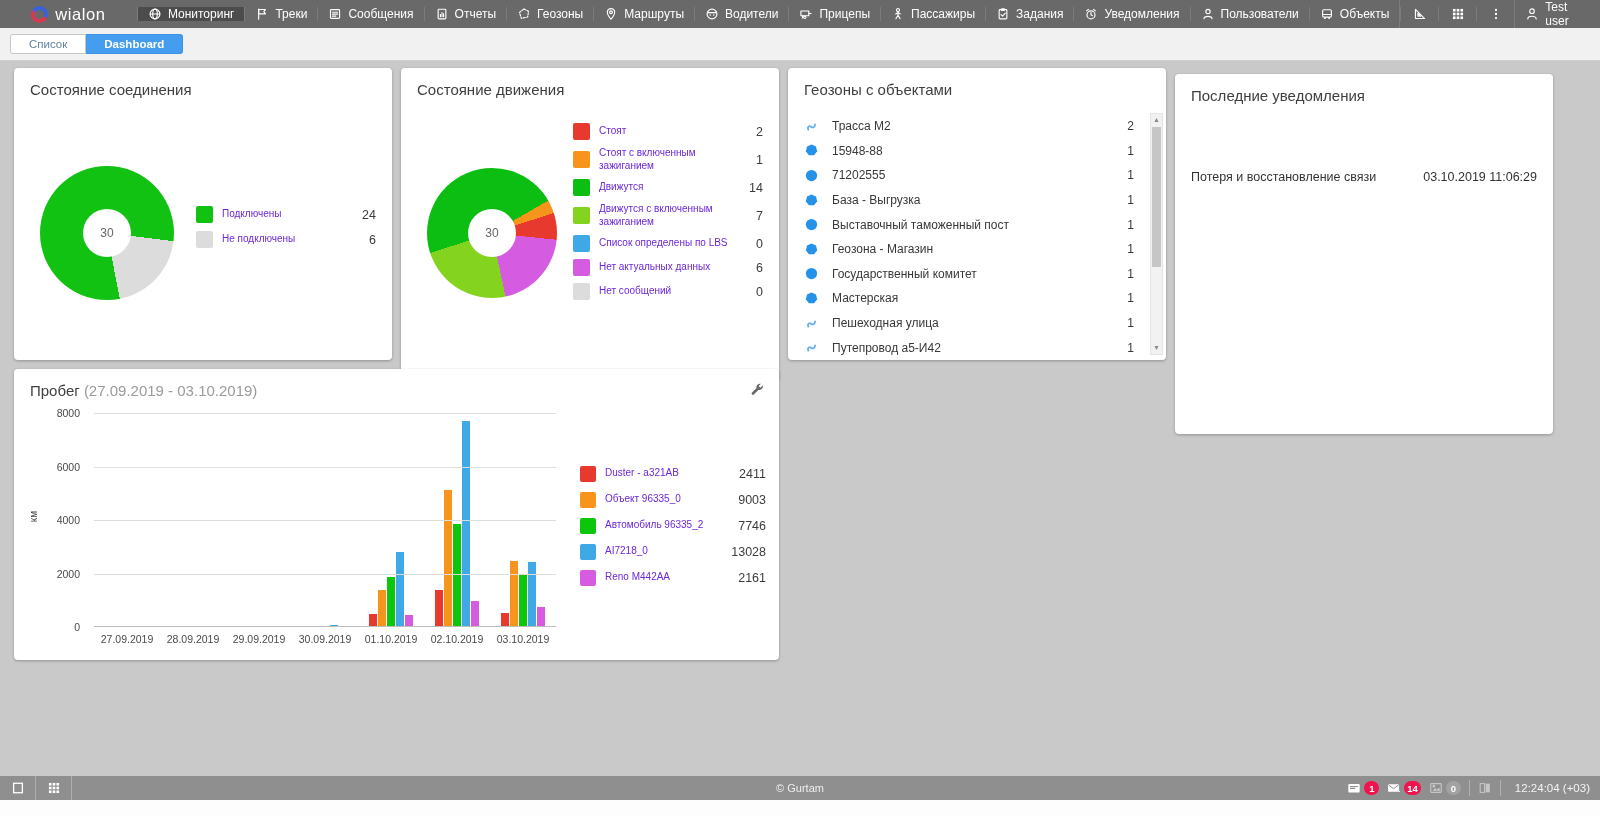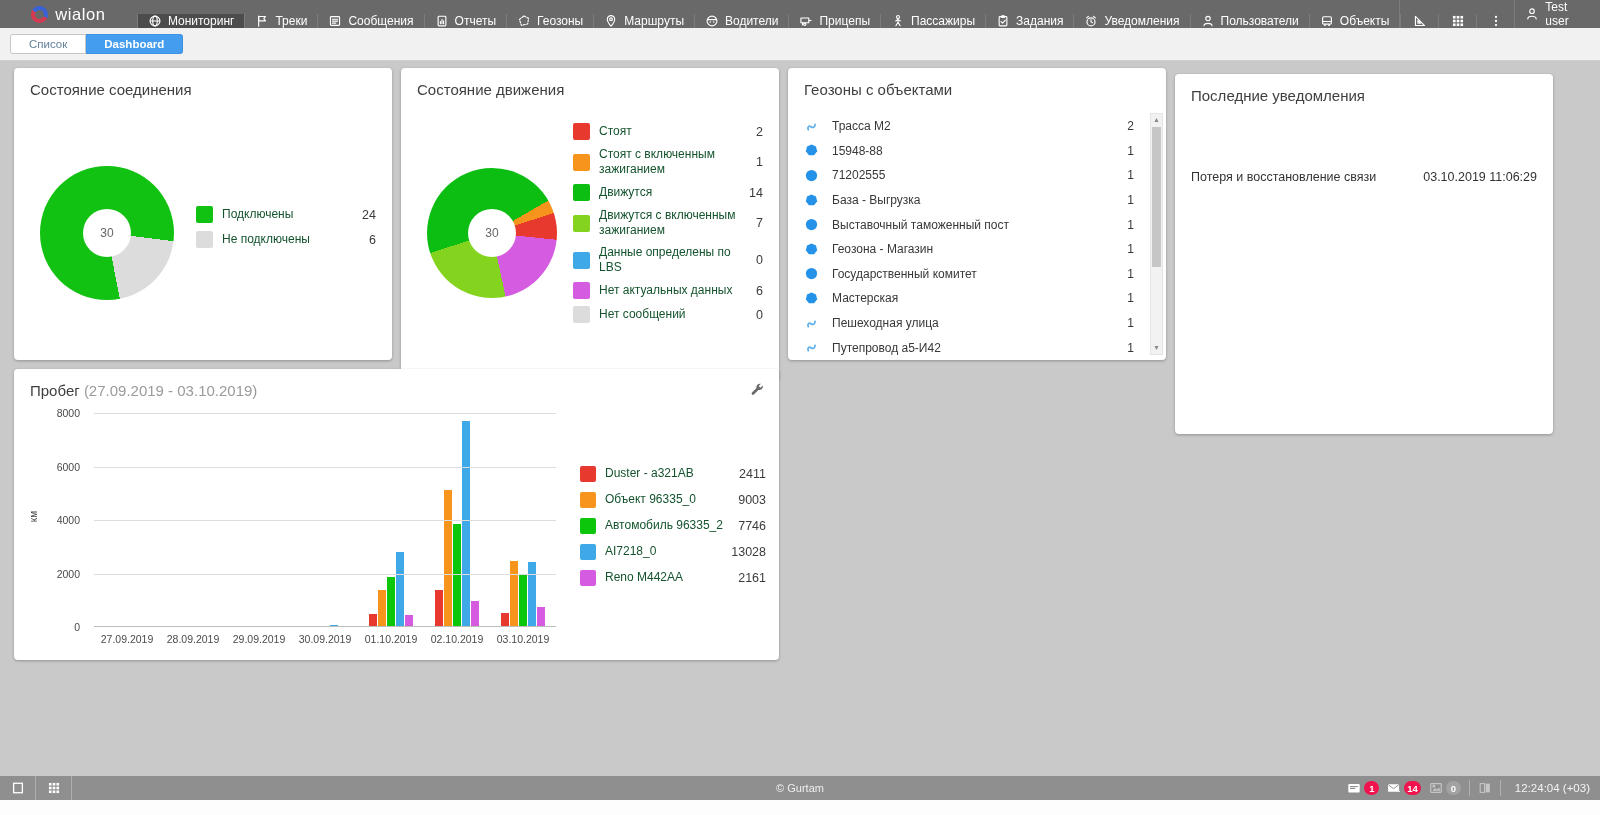--- a/index.html
+++ b/index.html
@@ -6,21 +6,21 @@
   html,body { width:1600px; height:815px; font-family:"Liberation Sans","DejaVu Sans",sans-serif; background:#fdfdfd; overflow:hidden; }
   .stage { position:relative; width:1600px; height:815px; }
 
   
   .navbar { position:absolute; top:0; left:0; width:1600px; height:28px; background:#696969; display:flex; align-items:stretch; color:#fff; font-size:12px; }
   .logo { width:150px; display:flex; align-items:center; justify-content:center; gap:7px; cursor:pointer; }
   .logo-ring { width:17px; height:17px; border-radius:50%; position:relative;
     background:conic-gradient(from 150deg,#d63a50 0 150deg,#3a62d8 150deg 325deg,#d63a50 325deg 360deg); }
   .logo-ring::after { content:""; position:absolute; inset:4px; border-radius:50%; background:#696969; }
   .logo-text { font-size:16.5px; letter-spacing:.6px; }
-  .nav-items { display:flex; align-items:flex-end; }
+  .nav-items { display:flex; align-items:center; }
   .nav-item { display:flex; align-items:center; gap:6px; padding:0 10px; border-left:1px solid #7c7c7c; cursor:pointer; white-space:nowrap; }
   .nav-item.active { background:#4c4c4c; }
   .nav-fill { flex:1; border-left:1px solid #7c7c7c; }
   .nav-icon-btn { width:38px; display:flex; align-items:center; justify-content:center; border-left:1px solid #7c7c7c; cursor:pointer; }
   .nav-user { display:flex; align-items:center; gap:6px; padding:0 12px 0 10px; border-left:1px solid #7c7c7c; cursor:pointer; }
   .ic svg { width:14px; height:14px; display:block; }
   .ic16 svg { width:16px; height:16px; display:block; }
 
   
   .tabbar { position:absolute; top:28px; left:0; width:1600px; height:33px; background:#f1f1f1; border-bottom:1px solid #cfcfcf; }
@@ -48,21 +48,21 @@
   .donut-hole { position:absolute; left:50%; top:50%; transform:translate(-50%,-50%); width:48px; height:48px;
     border-radius:50%; background:#fff; display:flex; align-items:center; justify-content:center; font-size:12px; color:#666; }
 
   
   .legend-col { position:absolute; display:flex; flex-direction:column; }
   #connection-legend { left:182px; right:16px; top:138px; gap:8px; }
   #motion-legend     { left:172px; right:16px; top:55px;  gap:7px; }
   #mileage-legend    { left:566px; top:96px;  width:186px; gap:9px; }
   .legend-row { display:flex; align-items:center; min-height:17px; }
   .legend-swatch { width:17px; height:17px; border-radius:2px; flex:none; }
-  .legend-label { margin-left:9px; font-size:12px; color:#14532d; line-height:1.25; max-width:152px; }
+  .legend-label { margin-left:9px; font-size:10px; color:#6d28d9; line-height:1.25; max-width:152px; }
   .legend-value { margin-left:auto; font-size:12.5px; color:#3c3c3c; }
   #mileage-legend .legend-swatch { width:16px; height:16px; }
 
   
   #geofence-list { position:absolute; left:16px; right:32px; top:46px; }
   .geo-row { display:flex; align-items:center; height:24.6px; }
   .geo-ic { width:16px; display:flex; }
   .geo-ic svg { width:15px; height:15px; }
   .geo-line-c { color:#5fb0ea; }
   .geo-fill-c { color:#2492e8; }
@@ -342,21 +342,21 @@
             <span class="legend-label">Движутся</span>
             <span class="legend-value">14</span>
           </div>
           <div class="legend-row">
             <span class="legend-swatch" style="background: rgb(132, 212, 31);"></span>
             <span class="legend-label">Движутся с включенным зажиганием</span>
             <span class="legend-value">7</span>
           </div>
           <div class="legend-row">
             <span class="legend-swatch" style="background: rgb(63, 169, 232);"></span>
-            <span class="legend-label">Данные определены по LBS</span>
+            <span class="legend-label">Список определены по LBS</span>
             <span class="legend-value">0</span>
           </div>
           <div class="legend-row">
             <span class="legend-swatch" style="background: rgb(213, 92, 224);"></span>
             <span class="legend-label">Нет актуальных данных</span>
             <span class="legend-value">6</span>
           </div>
           <div class="legend-row">
             <span class="legend-swatch" style="background: rgb(220, 220, 220);"></span>
             <span class="legend-label">Нет сообщений</span>

